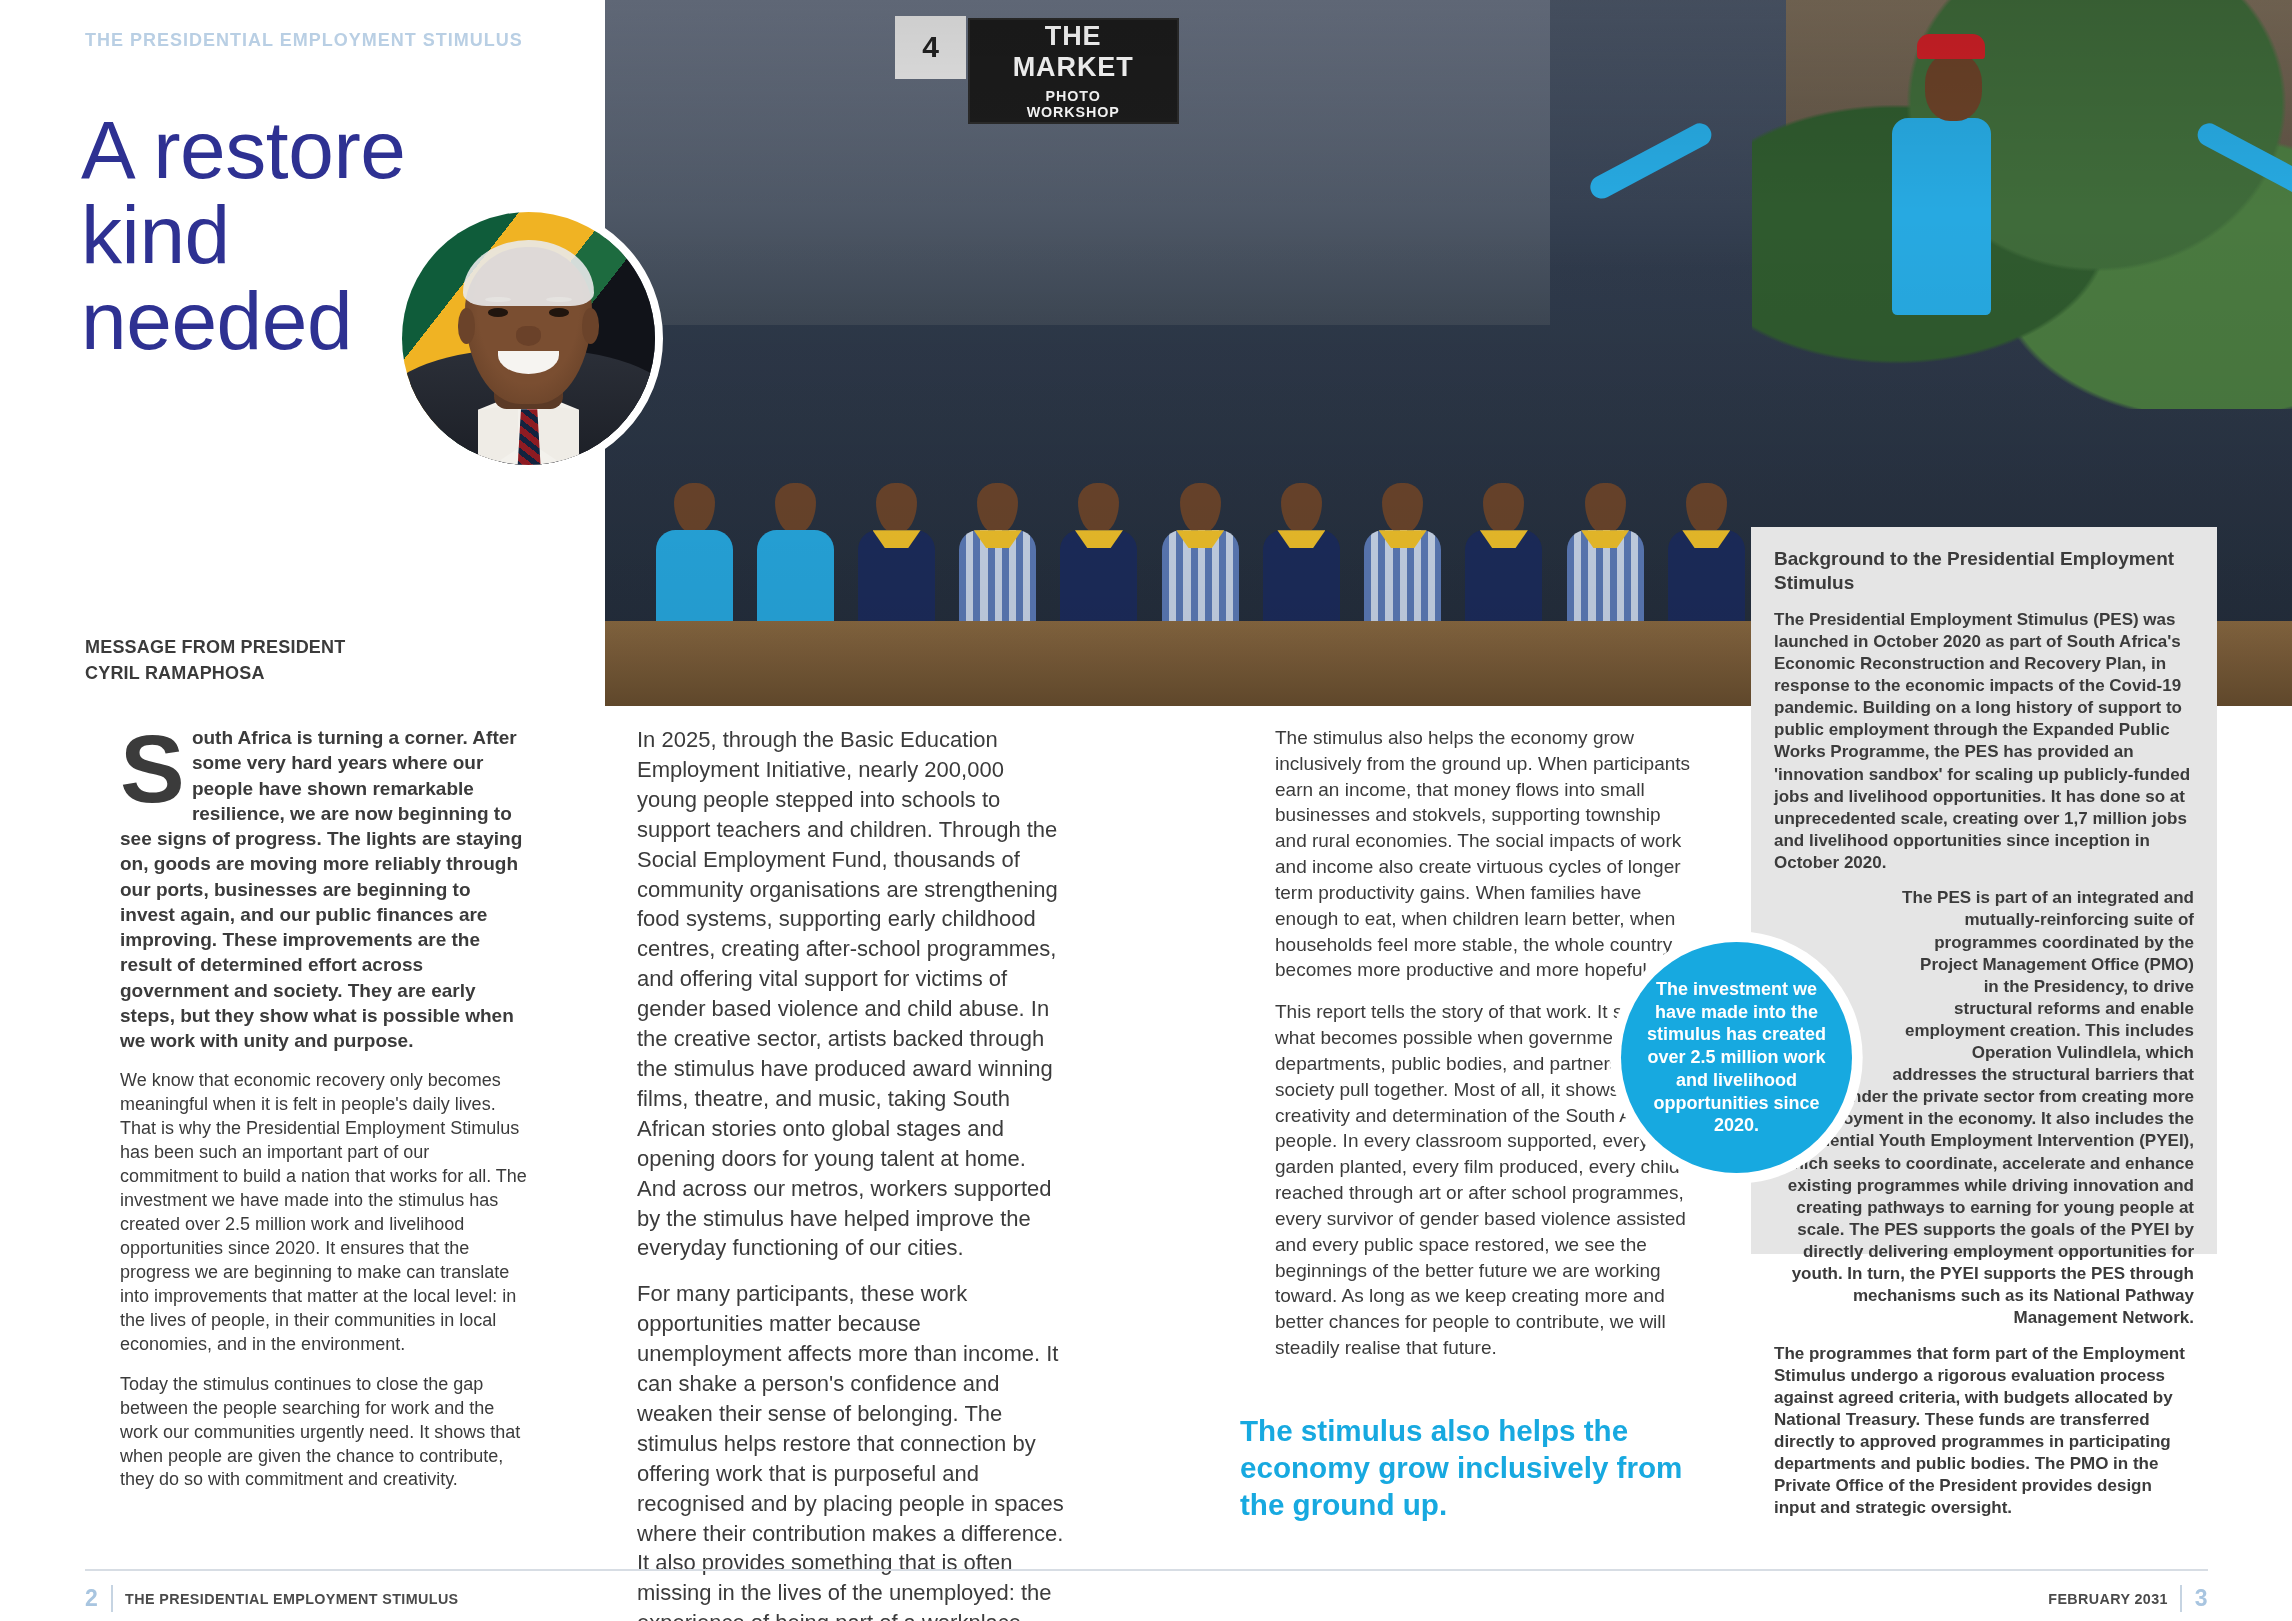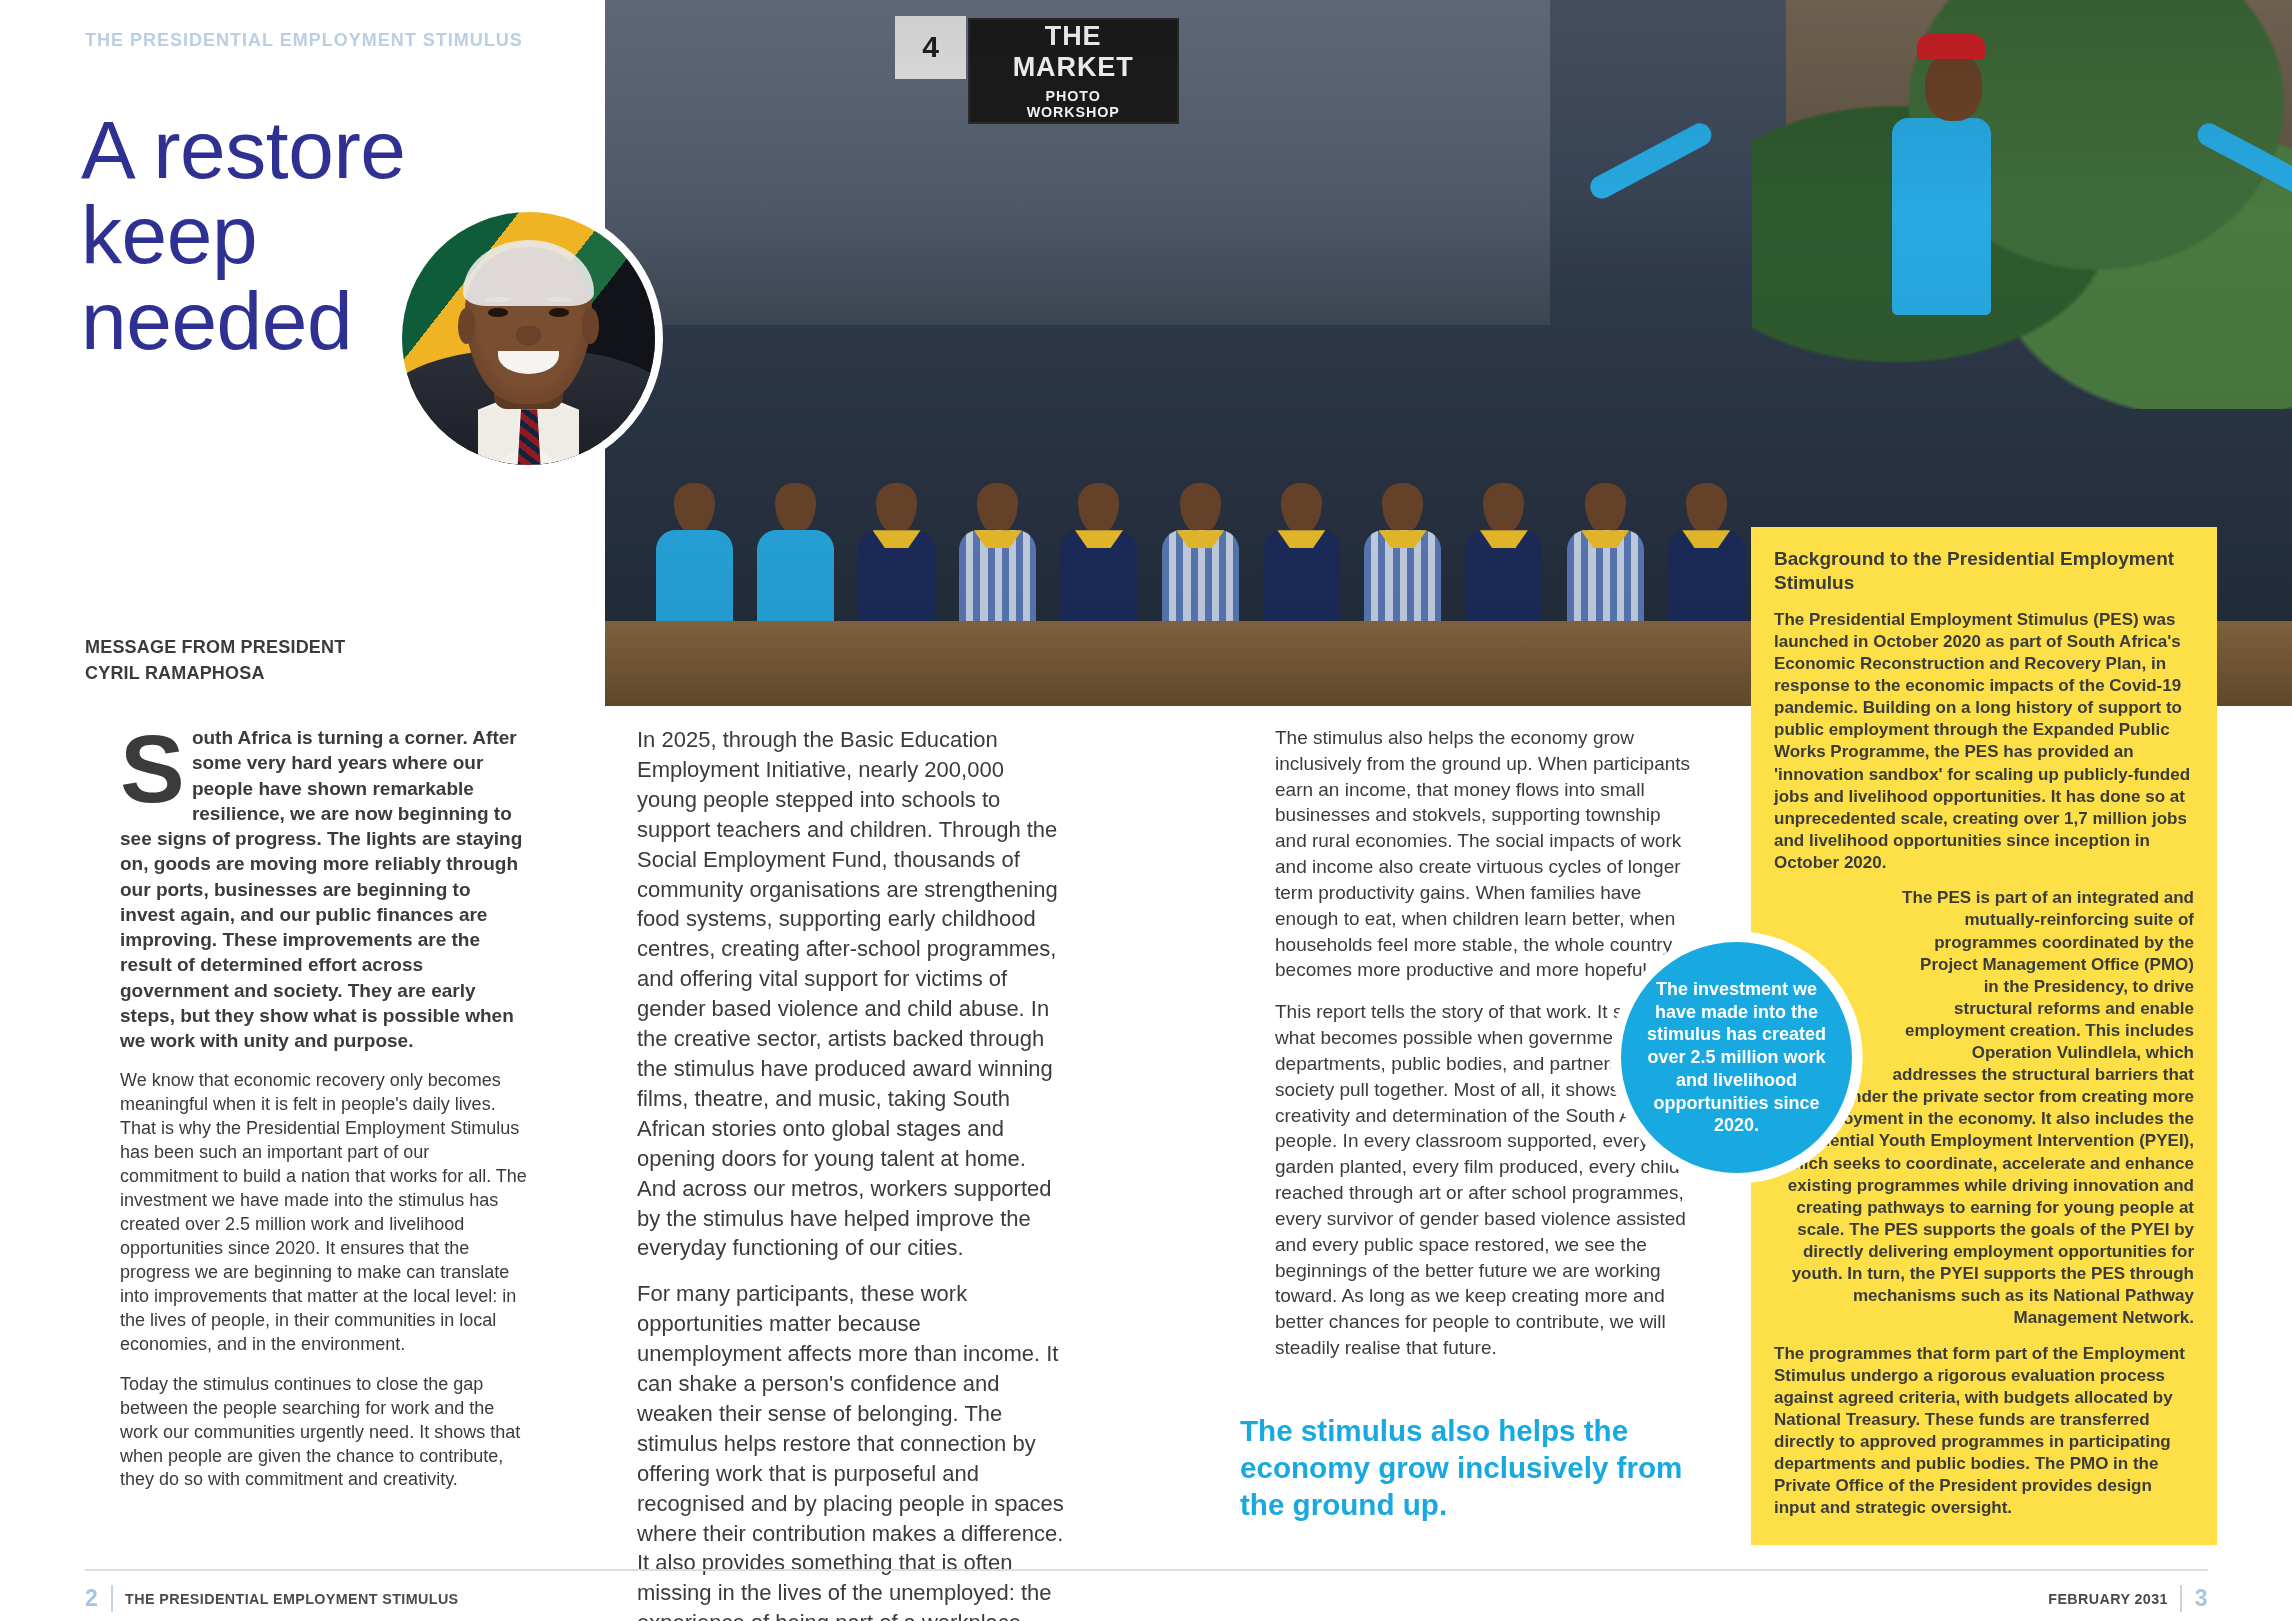--- a/index.html
+++ b/index.html
@@ -138,22 +138,22 @@
   
   .pullquote {
     position: absolute; left: 1240px; top: 1413px; width: 466px;
     font-size: 29.6px; font-weight: bold; line-height: 1.25;
     color: #17a9e0;
   }
 
   
   .sidebar {
     position: absolute; left: 1751px; top: 527px;
-    width: 466px; height: 1018px;
-    background: #fde047;
+    width: 466px; height: 727px;
+    background: #e5e5e5;
     padding: 19.7px 23px 21.5px 23px;
     font-size: 17px; line-height: 1.30; font-weight: bold;
     color: #3b3b3b;
     z-index: 4;
   }
   .sidebar h2 {
     font-size: 19px; line-height: 1.26; font-weight: bold;
     margin-bottom: 14.3px; color: #3b3b3b;
   }
   .sidebar p { margin-bottom: 13.4px; }
@@ -372,21 +372,21 @@
     </div>
 
     <div class="bench"></div>
     <div class="overlay"></div>
   </div>
 
   <div class="kicker">THE PRESIDENTIAL EMPLOYMENT STIMULUS</div>
 
   <h1 class="headline">
     <span>A restore</span>
-    <span>keep</span>
+    <span>kind</span>
     <span>needed</span>
   </h1>
 
   <div class="portrait">
     <div class="pbg"></div>
     <div class="suit"></div>
     <div class="shirt"></div>
     <div class="collar-l"></div>
     <div class="collar-r"></div>
     <div class="tie"></div>

